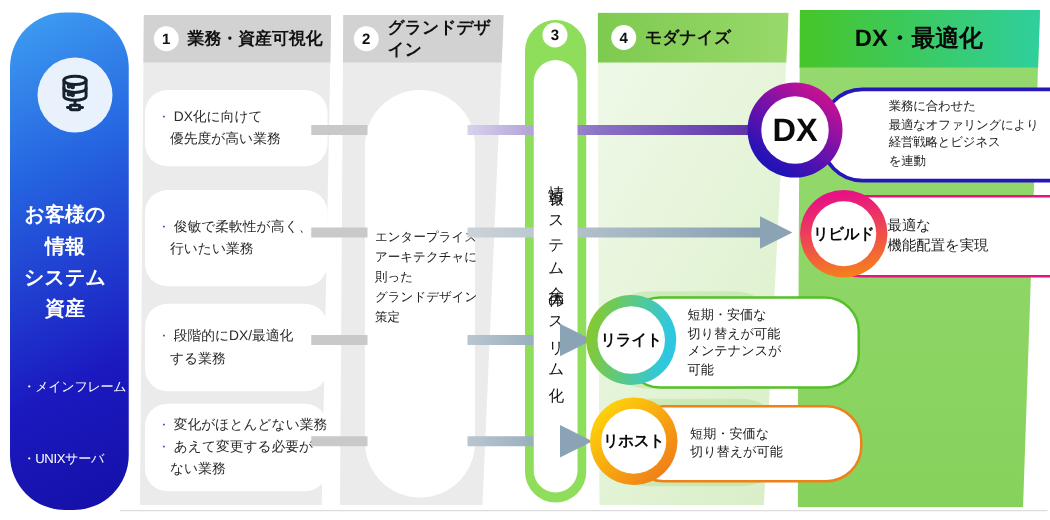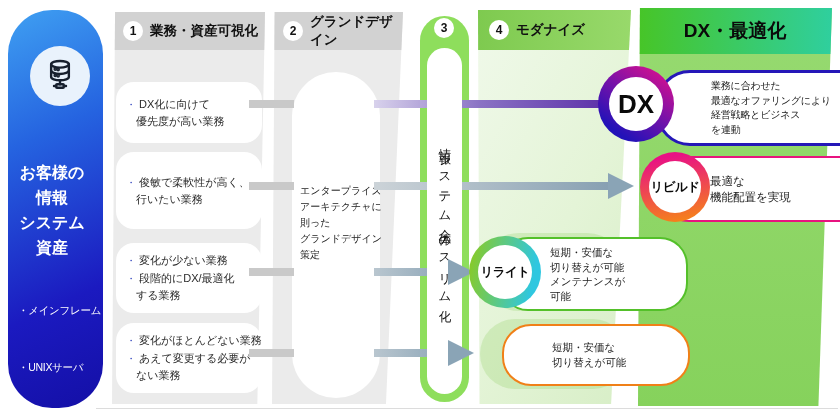--- a/index.html
+++ b/index.html
@@ -22,21 +22,21 @@
   .col{top:12px;height:392px;background:var(--col-gray-body);z-index:1;}
   .col1{left:112px;width:153px;clip-path:polygon(2% 0,100% 0,95% 100%,0 100%);}
   .col2{left:272px;width:131px;clip-path:polygon(2% 0,100% 0,87% 100%,0 100%);}
   .col-header{position:absolute;top:0;left:0;right:0;height:38px;background:var(--col-gray-header);
         display:flex;align-items:center;gap:7px;padding-left:11px;font-weight:bold;font-size:13.5px;}
   .num-badge{width:20px;height:20px;border-radius:50%;background:#fff;flex:0 0 20px;
         display:flex;align-items:center;justify-content:center;font-size:12px;font-weight:bold;}
 
   .wbox{background:#fff;border-radius:18px;z-index:2;display:flex;flex-direction:column;
         justify-content:center;padding-left:10px;font-size:11px;line-height:16.5px;color:#2a2a2a;}
-  .b1{left:116px;top:82px;width:136px;height:61px;}
+  .b1{left:116px;top:72px;width:136px;height:61px;}
   .b2{left:116px;top:152px;width:136px;height:77px;}
   .b3{left:116px;top:243px;width:136px;height:70px;}
   .b4{left:116px;top:323px;width:136px;height:70px;}
   .bullet{color:var(--bullet-blue);margin-right:3px;font-size:10px;}
   .cont{padding-left:10px;}
 
   .col2-capsule{left:292px;top:72px;width:88px;height:326px;border-radius:44px;background:#fff;z-index:2;}
   .col2-text{left:300px;top:183px;width:84px;font-size:10px;line-height:16px;color:#222;z-index:2;}
 
   
@@ -153,21 +153,20 @@
 
   <div class="abs wbox b1">
     <div class="line"><span class="bullet">・</span><span>DX化に向けて</span></div>
     <div class="line cont"><span>優先度が高い業務</span></div>
   </div>
   <div class="abs wbox b2">
     <div class="line"><span class="bullet">・</span><span>俊敏で柔軟性が高く、</span></div>
     <div class="line cont"><span>行いたい業務</span></div>
   </div>
   <div class="abs wbox b3">
-    <div class="line"><span class="bullet">・</span><span>変化が少ない業務</span></div>
     <div class="line"><span class="bullet">・</span><span>段階的にDX/最適化</span></div>
     <div class="line cont"><span>する業務</span></div>
   </div>
   <div class="abs wbox b4">
     <div class="line"><span class="bullet">・</span><span>変化がほとんどない業務</span></div>
     <div class="line"><span class="bullet">・</span><span>あえて変更する必要が</span></div>
     <div class="line cont"><span>ない業務</span></div>
   </div>
 
   <div class="abs col col2">
@@ -245,14 +244,18 @@
     <span class="lbl">DX</span>
   </div>
   <div class="abs ring ring-rebuild">
     <span class="inner"></span>
     <span class="lbl">リビルド</span>
   </div>
   <div class="abs ring ring-rewrite">
     <span class="inner"></span>
     <span class="lbl">リライト</span>
   </div>
+  <div class="abs ring ring-rehost">
+    <span class="inner"></span>
+    <span class="lbl">リホスト</span>
+  </div>
 
 </div>
 
 </body></html>

